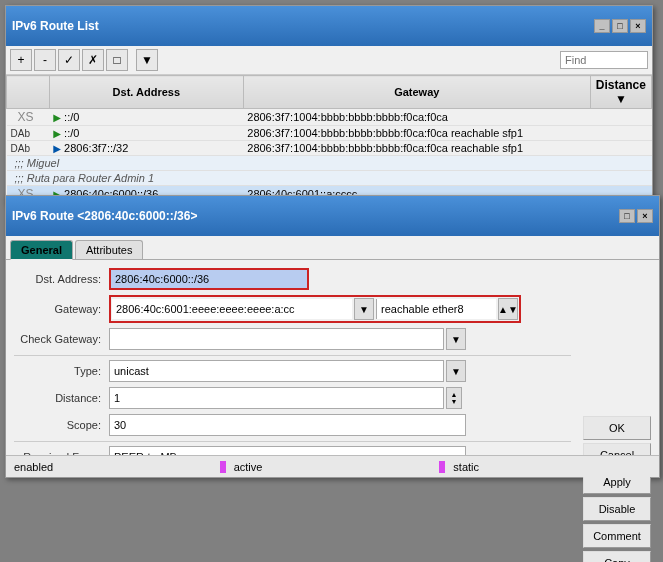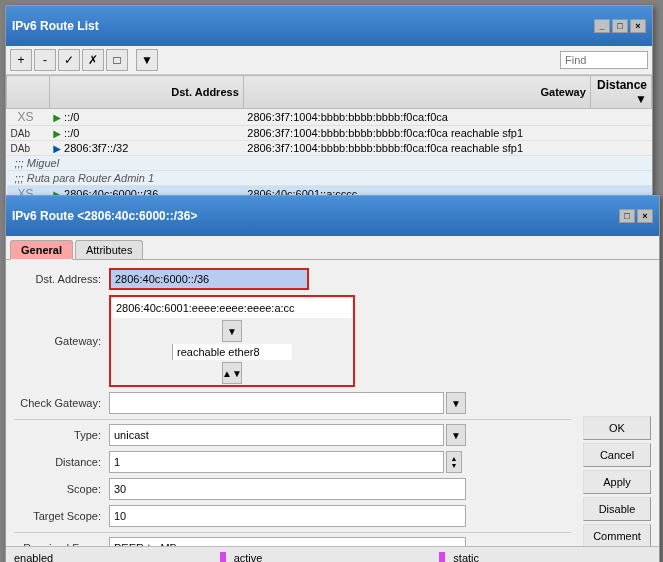--- a/index.html
+++ b/index.html
@@ -65,21 +65,21 @@
       color: #999;
       font-size: 11px;
     }
 
     
     .route-table { width: 100%; border-collapse: collapse; }
     .route-table th {
       background: linear-gradient(to bottom, #e8e8e8, #d8d8d8);
       border: 1px solid #bbb;
       padding: 2px 4px;
-      text-align: right;
+      text-align: center;
       font-weight: bold;
       font-size: 11px;
     }
     .route-table td {
       border-bottom: 1px solid #e0e0e0;
       padding: 1px 4px;
       font-size: 11px;
       white-space: nowrap;
     }
     .row-highlight { background: #cce0f5 !important; }
@@ -111,21 +111,21 @@
       padding: 3px 10px;
       border: 1px solid #aaa;
       border-bottom: none;
       background: #e0e0e0;
       cursor: pointer;
       margin-right: 2px;
       font-size: 11px;
       border-radius: 3px 3px 0 0;
     }
     .tab.active {
-      background: #fca5a5;
+      background: #0f766e;
       border-bottom: 1px solid #f0f0f0;
       font-weight: bold;
       margin-bottom: -1px;
       z-index: 1;
     }
 
     
     .form-area {
       padding: 8px 8px 4px 8px;
       background: #f0f0f0;
@@ -149,21 +149,21 @@
       background: white;
       font-size: 11px;
       height: 22px;
     }
     .highlighted-input {
       border: 2px solid #cc2222 !important;
       background: #e8f0ff;
     }
     .dst-input { width: 200px; background: #b8ccf0; }
     .gateway-input { width: 240px; }
-    .gateway-row { display: flex; align-items: center; gap: 2px; flex-direction: column; }
+    .gateway-row { display: flex; align-items: center; gap: 2px; }
     .dropdown-btn {
       width: 20px; height: 22px;
       background: #e0e0e0;
       border: 1px solid #aaa;
       display: flex; align-items: center; justify-content: center;
       cursor: pointer; font-size: 10px;
     }
     .gateway-right-input {
       border: 1px solid #aaa;
       padding: 2px 4px;
@@ -380,24 +380,20 @@
           <span>▼</span>
         </div>
       </div>
     </div>
 
     <div class="form-row">
       <span class="form-label">Scope:</span>
       <input class="form-input" type="text" value="30" style="width: 357px;">
     </div>
 
-    <div class="form-row">
-      <span class="form-label">Target Scope:</span>
-      <input class="form-input" type="text" value="10" style="width: 357px;">
-    </div>
 
     <hr class="divider">
 
     <div class="form-row">
       <span class="form-label">Received From:</span>
       <input class="form-input" type="text" value="PEER-to-MB" style="width: 357px;">
     </div>
   </div>
 
   <div class="right-buttons">

